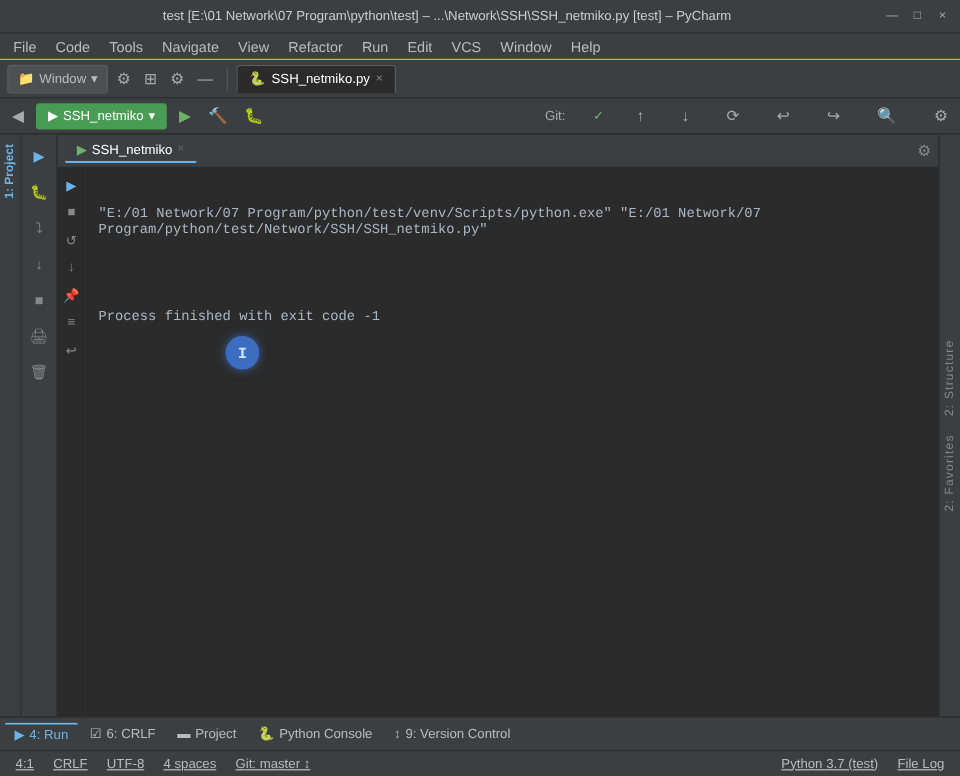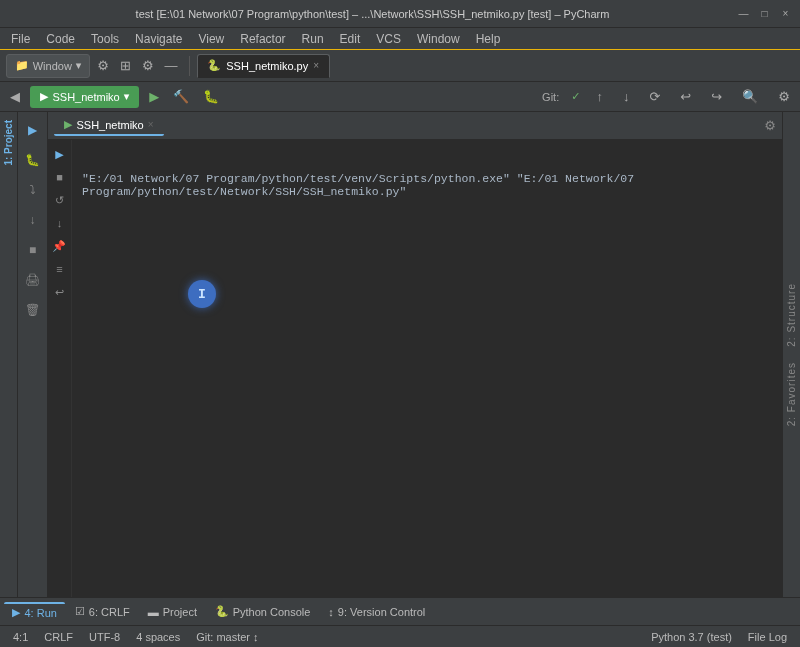--- a/index.html
+++ b/index.html
@@ -133,21 +133,21 @@
       align-items: center;
       padding: 0 6px;
       border-bottom: 1px solid #2b2b2b;
       flex-shrink: 0;
       gap: 6px;
     }
     .run-toolbar .git-section {
       margin-left: auto;
       display: flex;
       align-items: center;
-      gap: 12px;
+      gap: 23px;
       font-size: 11px;
       color: #aaa;
     }
     .green-btn {
       background: #499c54;
       color: white;
       border: none;
       border-radius: 3px;
       padding: 2px 10px;
       font-size: 11px;
@@ -319,20 +319,21 @@
       background: #3c3f41;
       height: 22px;
       display: flex;
       align-items: center;
       padding: 0 8px;
       font-size: 11px;
       color: #bbb;
       border-top: 1px solid #2b2b2b;
       flex-shrink: 0;
       gap: 6px;
+      text-decoration: underline;
     }
     .status-item {
       padding: 0 5px;
       cursor: pointer;
       border-radius: 2px;
       white-space: nowrap;
     }
 
     
     .bottom-toolbar {
@@ -496,20 +497,21 @@
         <span class="run-side-btn">↺</span>
         <span class="run-side-btn">↓</span>
         <span class="run-side-btn">📌</span>
         <span class="run-side-btn">≡</span>
         <span class="run-side-btn">↩</span>
       </div>
 
       <div class="terminal">
         <div class="cmd-line">"E:/01 Network/07 Program/python/test/venv/Scripts/python.exe" "E:/01 Network/07 Program/python/test/Network/SSH/SSH_netmiko.py"</div>
         <div style="height:8px"></div>
+        <div class="exit-line">Process finished with exit code -1</div>
         
         <div class="cursor-dot">I</div>
       </div>
 
     </div>
   </div>
 
   <div class="right-tabs">
     <span class="vert-tab">2: Structure</span>
     <span class="vert-tab">2: Favorites</span>

